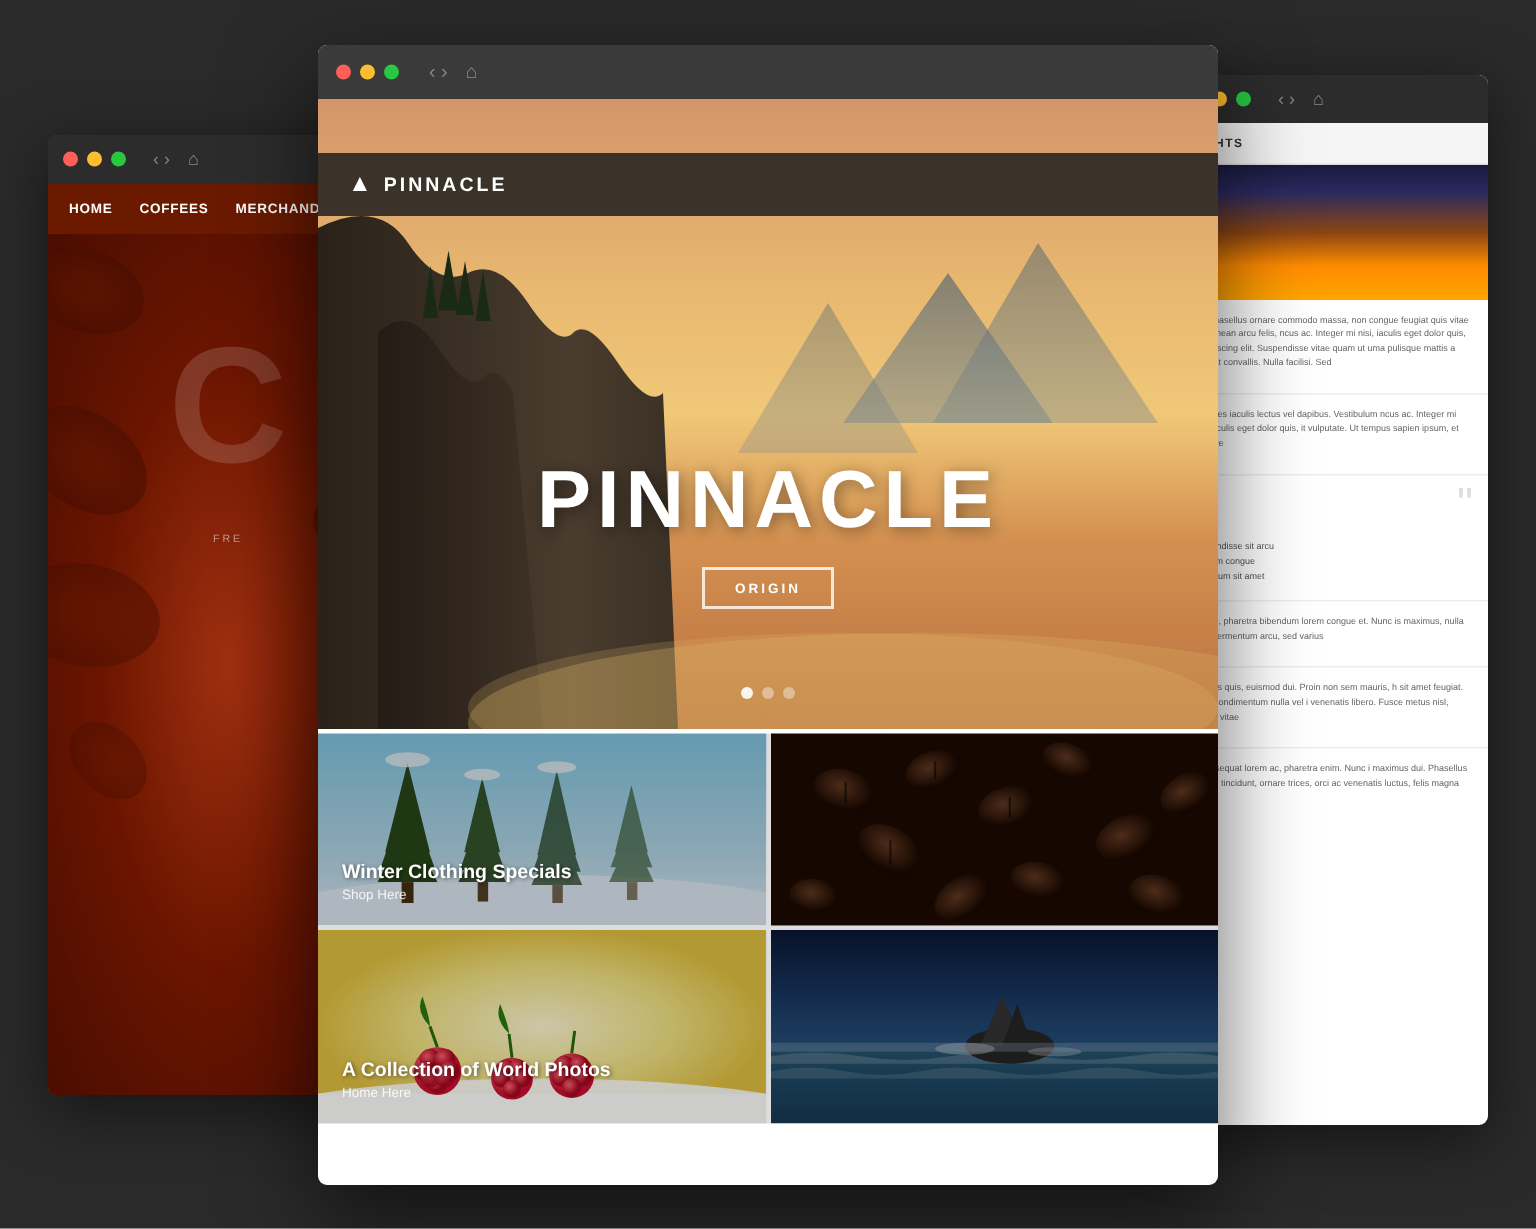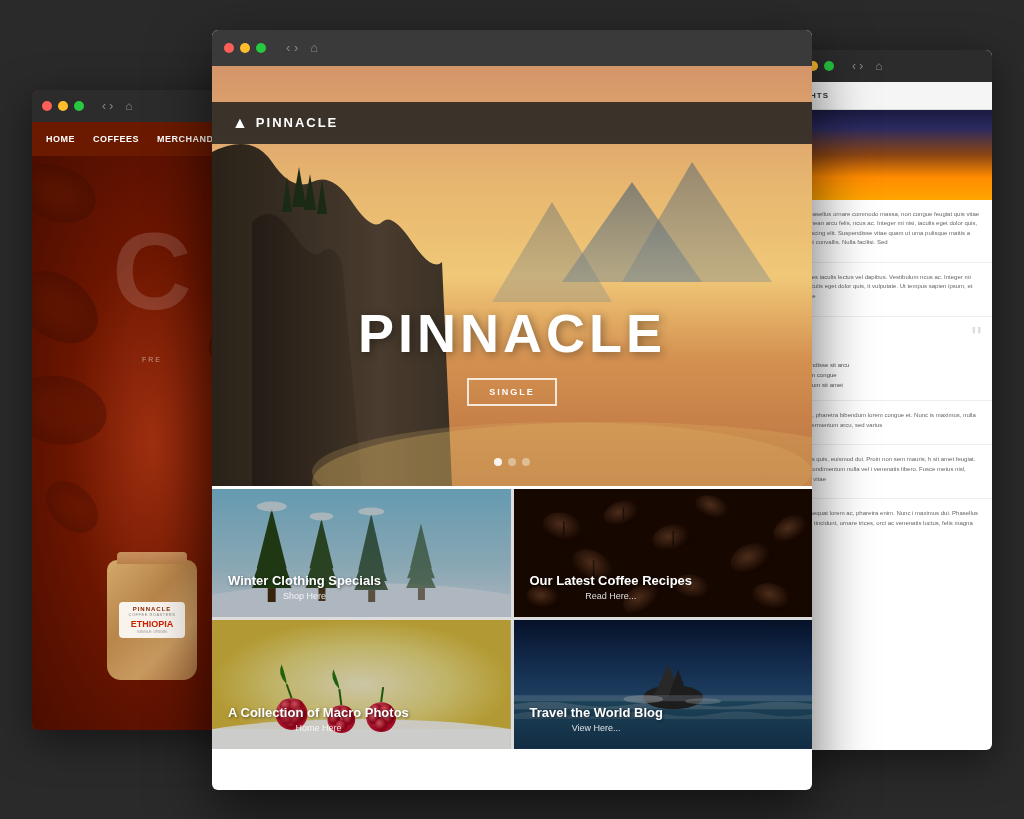--- a/index.html
+++ b/index.html
@@ -402,21 +402,20 @@
     }
     .grid-item-overlay {
       position: absolute;
       inset: 0;
       background: rgba(0,0,0,0.25);
     }
     .grid-item-text {
       position: absolute;
       bottom: 16px;
       left: 16px;
-      text-align: center;
     }
     .grid-item-title {
       font-size: 13px;
       font-weight: 700;
       color: #fff;
       text-shadow: 1px 1px 3px rgba(0,0,0,0.5);
       line-height: 1.2;
     }
     .grid-item-sub {
       font-size: 9px;
@@ -459,31 +458,20 @@
           <div class="bean" style="width:65px;height:45px;top:50px;right:-10px;transform:rotate(-15deg);opacity:0.5;"></div>
           <div class="bean" style="width:90px;height:62px;top:120px;left:-20px;transform:rotate(35deg);opacity:0.55;"></div>
           <div class="bean" style="width:70px;height:48px;top:160px;right:-5px;transform:rotate(-25deg);opacity:0.5;"></div>
           <div class="bean" style="width:100px;height:68px;top:220px;left:-25px;transform:rotate(10deg);opacity:0.45;"></div>
           <div class="bean" style="width:75px;height:52px;top:280px;right:-15px;transform:rotate(-30deg);opacity:0.5;"></div>
           <div class="bean" style="width:60px;height:42px;top:330px;left:10px;transform:rotate(45deg);opacity:0.4;"></div>
         </div>
         <div class="big-letter">C</div>
         <div class="coffee-label-text">FRE</div>
 
-        <div class="pinnacle-bag">
-          <div class="bag-body">
-            <div class="bag-top"></div>
-            <div class="bag-label">
-              <div class="bag-logo-text">PINNACLE</div>
-              <div class="bag-sub">COFFEE ROASTERS</div>
-              <div class="bag-country">ETHIOPIA</div>
-              <div class="bag-single">SINGLE ORIGIN</div>
-            </div>
-          </div>
-        </div>
       </div>
     </div>
   </div>
 
   <div class="browser-right">
     <div class="chrome">
       <div class="dot red"></div>
       <div class="dot yellow"></div>
       <div class="dot green"></div>
       <span class="arrows" style="color:#888;font-size:12px;margin-left:12px;">‹ ›</span>
@@ -577,21 +565,21 @@
 
       <div class="pinnacle-nav">
         <div class="pinnacle-logo">
           <span class="logo-mountain">▲</span>
           <span class="logo-text">PINNACLE</span>
         </div>
       </div>
 
       <div class="hero-content">
         <div class="hero-title">PINNACLE</div>
-        <div class="hero-btn">SINGLE</div>
+        <div class="hero-btn">ORIGIN</div>
       </div>
 
       <div class="hero-dots">
         <div class="hero-dot active"></div>
         <div class="hero-dot"></div>
         <div class="hero-dot"></div>
       </div>
     </div>
 
     <div class="grid-section">
@@ -674,24 +662,20 @@
               <ellipse cx="260" cy="110" rx="21" ry="14" transform="rotate(20,260,110)"></ellipse>
             </g>
 
             <line x1="50" y1="33" x2="50" y2="47" stroke="#0a0500" stroke-width="1.5" opacity="0.6"></line>
             <line x1="110" y1="19" x2="110" y2="31" stroke="#0a0500" stroke-width="1.5" opacity="0.6"></line>
             <line x1="80" y1="72" x2="80" y2="88" stroke="#0a0500" stroke-width="1.5" opacity="0.6"></line>
             <line x1="160" y1="43" x2="160" y2="57" stroke="#0a0500" stroke-width="1.5" opacity="0.6"></line>
           </svg>
         </div>
         <div class="grid-item-overlay" style="background:rgba(0,0,0,0.15);"></div>
-        <div class="grid-item-text">
-          <div class="grid-item-title">Our Latest Coffee Recipes</div>
-          <div class="grid-item-sub">Read Here...</div>
-        </div>
       </div>
 
       <div class="grid-item">
         <div class="grid-item-bg">
           <svg width="100%" height="100%" viewBox="0 0 300 130" preserveAspectRatio="xMidYMid slice">
             <defs>
               <radialGradient id="macroSky" cx="50%" cy="50%">
                 <stop offset="0%" stop-color="#fff8d0"></stop>
                 <stop offset="60%" stop-color="#f0e080"></stop>
                 <stop offset="100%" stop-color="#e0c040"></stop>
@@ -742,21 +726,21 @@
             <line x1="80" y1="79" x2="75" y2="65" stroke="#2a6a10" stroke-width="2"></line>
             <line x1="130" y1="86" x2="128" y2="70" stroke="#2a6a10" stroke-width="2"></line>
             <line x1="170" y1="83" x2="172" y2="68" stroke="#2a6a10" stroke-width="2"></line>
 
             <path d="M 75,65 Q 65,55 70,45 Q 75,60 75,65" fill="#2a7a10"></path>
             <path d="M 128,70 Q 118,60 122,50 Q 128,65 128,70" fill="#2a7a10"></path>
           </svg>
         </div>
         <div class="grid-item-overlay" style="background:rgba(0,0,0,0.2);"></div>
         <div class="grid-item-text">
-          <div class="grid-item-title">A Collection of Macro Photos</div>
+          <div class="grid-item-title">A Collection of World Photos</div>
           <div class="grid-item-sub">Home Here</div>
         </div>
       </div>
 
       <div class="grid-item">
         <div class="grid-item-bg">
           <svg width="100%" height="100%" viewBox="0 0 300 130" preserveAspectRatio="xMidYMid slice">
             <defs>
               <linearGradient id="travelSky" x1="0" y1="0" x2="0" y2="1">
                 <stop offset="0%" stop-color="#0a1a3a"></stop>
@@ -781,22 +765,18 @@
             <polygon points="140,78 155,45 170,78" fill="#3a3a3a"></polygon>
             <polygon points="155,78 165,50 175,78" fill="#2a2a2a"></polygon>
 
             <ellipse cx="130" cy="80" rx="20" ry="4" fill="rgba(255,255,255,0.4)"></ellipse>
             <ellipse cx="190" cy="82" rx="18" ry="3" fill="rgba(255,255,255,0.3)"></ellipse>
 
             <rect x="0" y="76" width="300" height="6" fill="rgba(180,200,220,0.3)"></rect>
           </svg>
         </div>
         <div class="grid-item-overlay" style="background:rgba(0,0,0,0.3);"></div>
-        <div class="grid-item-text">
-          <div class="grid-item-title">Travel the World Blog</div>
-          <div class="grid-item-sub">View Here...</div>
-        </div>
       </div>
 
     </div>
   </div>
 
 </div>
 
 </body></html>

